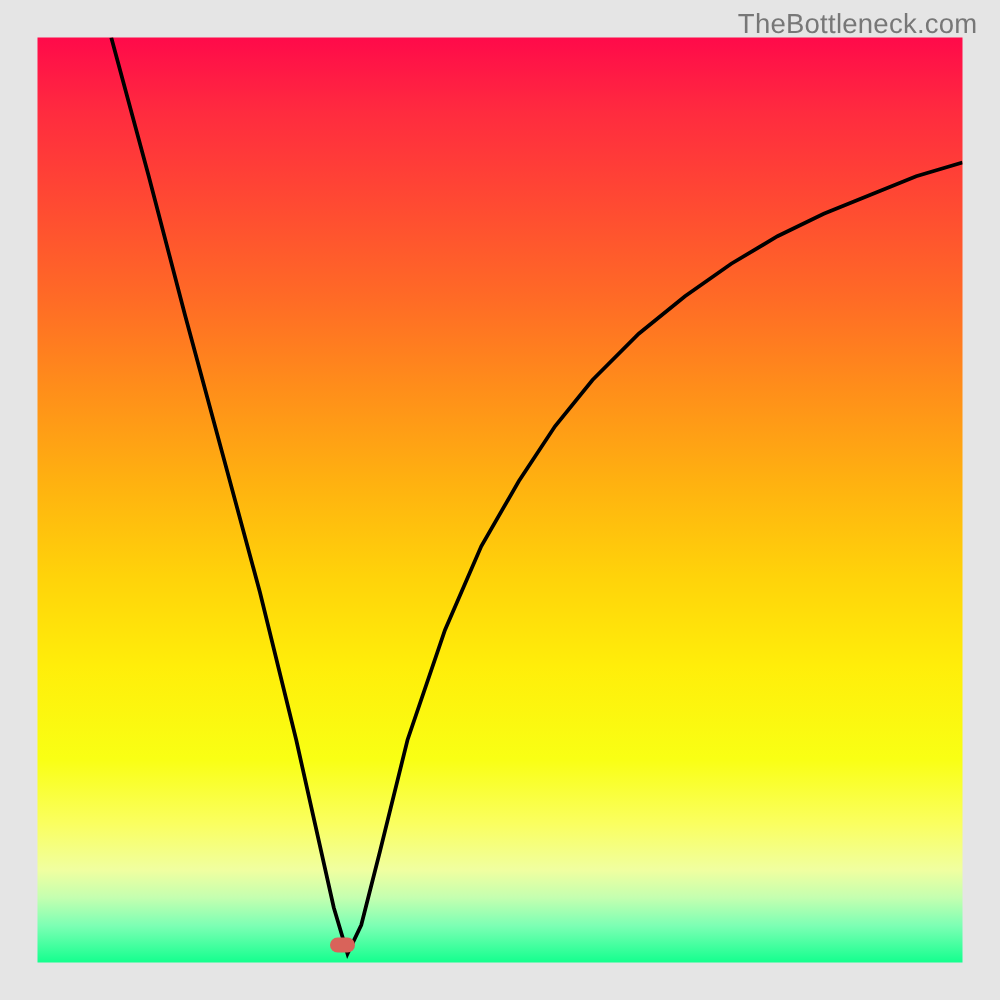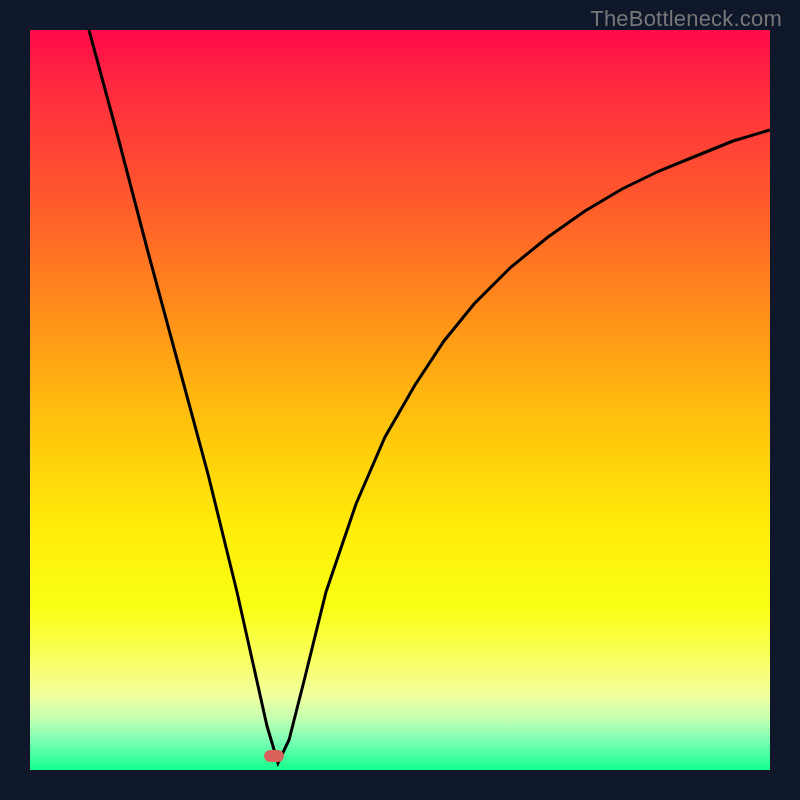--- a/index.html
+++ b/index.html
@@ -7,21 +7,21 @@
     width: 800px;
     height: 800px;
     background: #000;
     position: relative;
     overflow: hidden;
     font-family: Arial, sans-serif;
   }
   .frame {
     position: absolute;
     inset: 0;
-    background: #0f172a;
+    background: #e5e5e5;
   }
   .plot-area {
     position: absolute;
     left: 30px;
     top: 30px;
     width: 740px;
     height: 740px;
     background: linear-gradient(to bottom,
       #ff0a4a 0%,
       #ff2b3f 8%,

